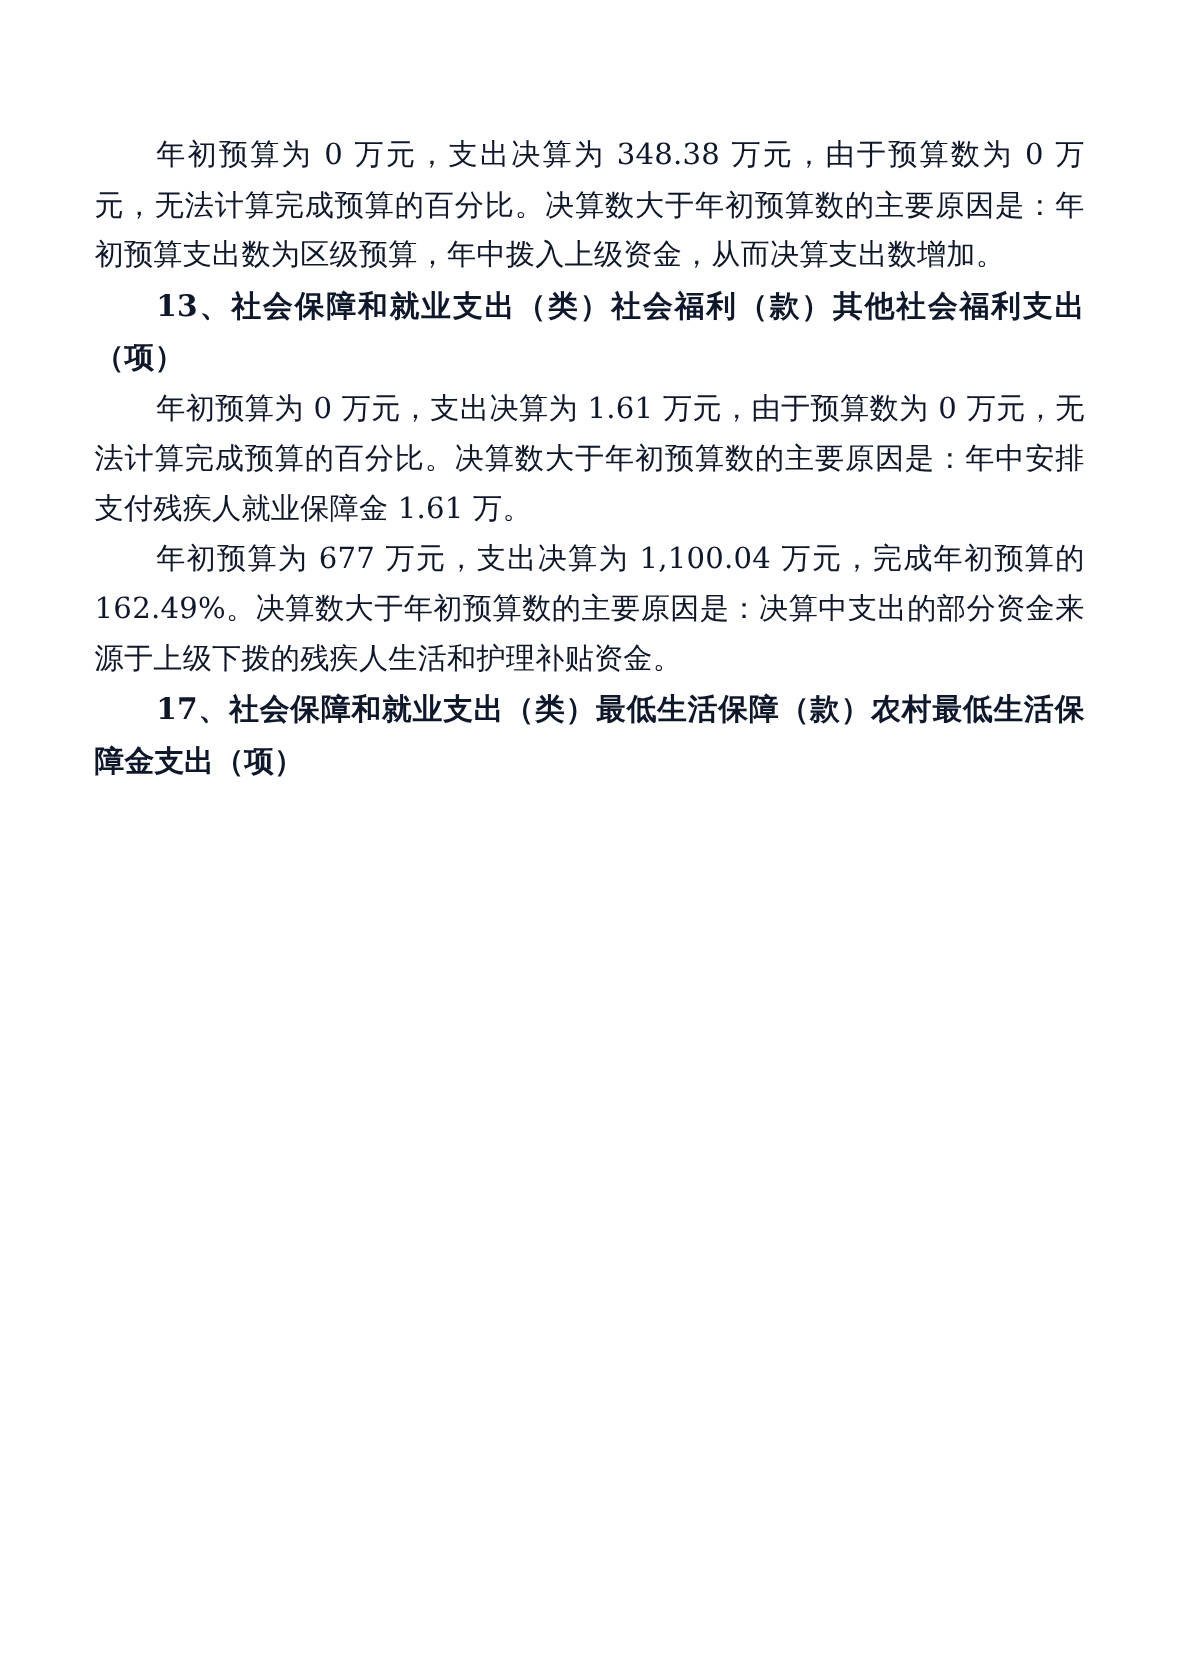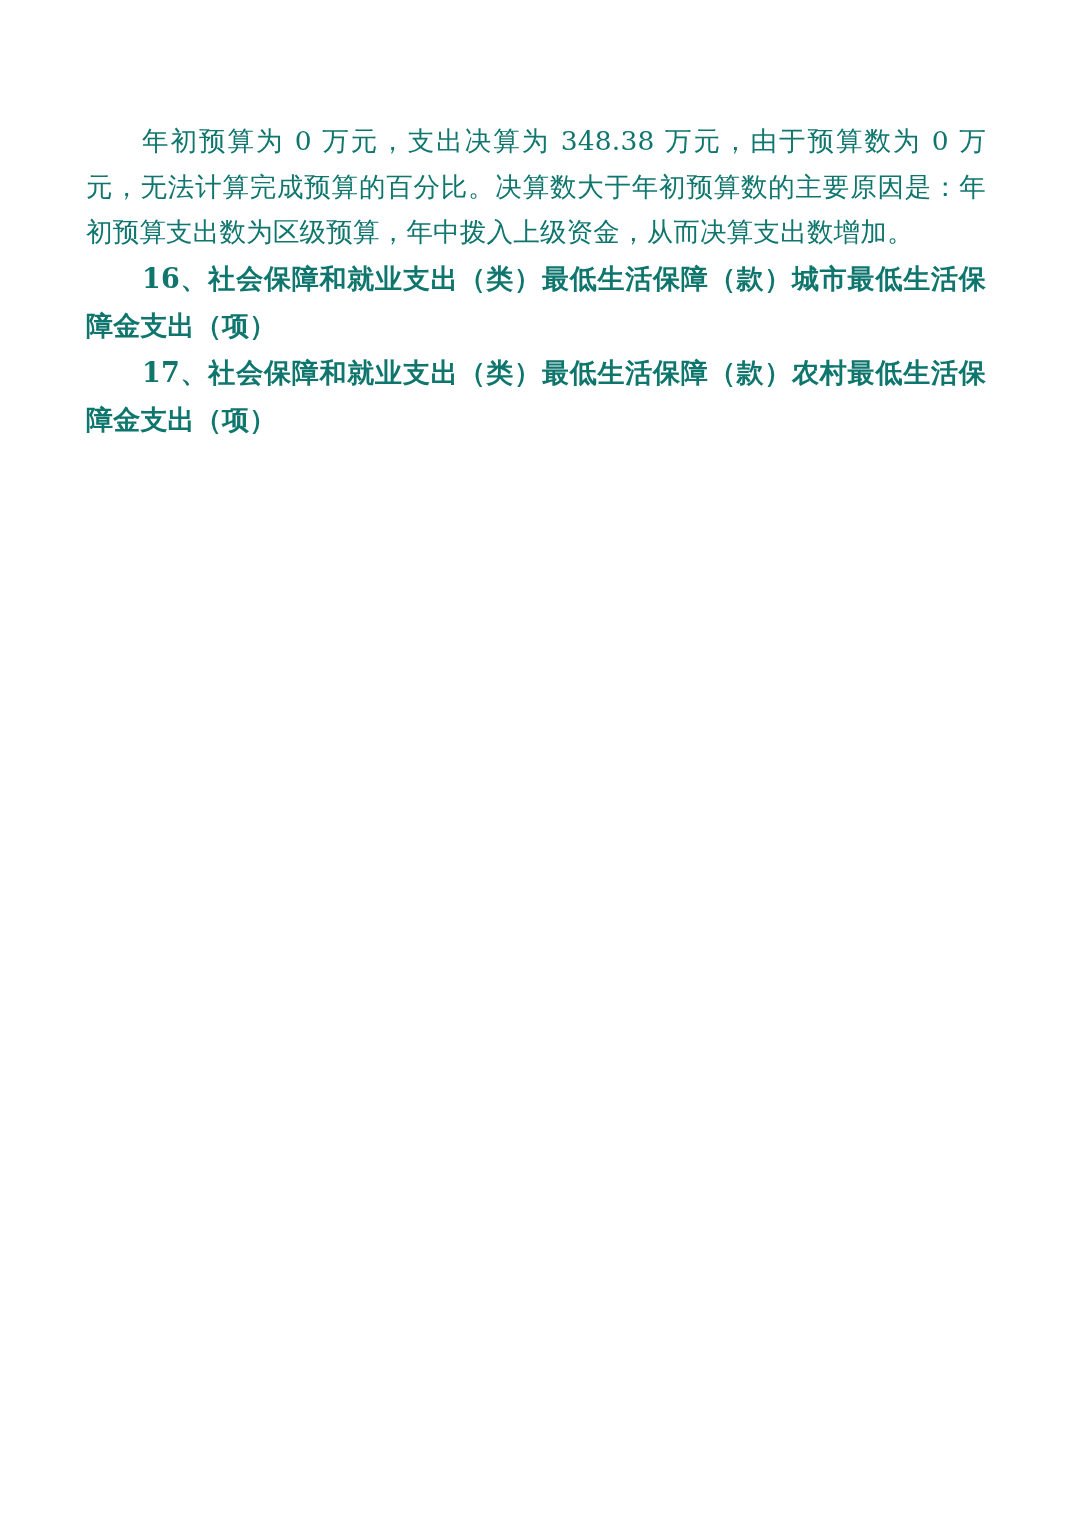--- a/index.html
+++ b/index.html
@@ -8,21 +8,21 @@
     background: #ffffff;
   }
   .page {
     position: relative;
     width: 1074px;
     height: 1520px;
     background: #ffffff;
     margin: 0 auto;
     overflow: hidden;
     font-family: "DejaVu Serif", "Liberation Serif", serif;
-    color: #0f766e;
+    color: #0f172a;
   }
   .content {
     position: absolute;
     left: 86px;
     top: 118px;
     width: 900px;
   }
   p {
     margin: 0;
     padding: 0;
@@ -45,21 +45,23 @@
   }
 </style>
 </head>
 <body>
 
 <div class="page">
   <div class="content">
 
     <p class="body-para">年初预算为 0 万元，支出决算为 348.38 万元，由于预算数为 0 万元，无法计算完成预算的百分比。决算数大于年初预算数的主要原因是：年初预算支出数为区级预算，年中拨入上级资金，从而决算支出数增加。</p>
 
+    <p class="heading">13、社会保障和就业支出（类）社会福利（款）其他社会福利支出（项）</p>
 
+    <p class="body-para">年初预算为 0 万元，支出决算为 1.61 万元，由于预算数为 0 万元，无法计算完成预算的百分比。决算数大于年初预算数的主要原因是：年中安排支付残疾人就业保障金 1.61 万。</p>
 
+    <p class="body-para">年初预算为 677 万元，支出决算为 1,100.04 万元，完成年初预算的 162.49%。决算数大于年初预算数的主要原因是：决算中支出的部分资金来源于上级下拨的残疾人生活和护理补贴资金。</p>
 
-    <p class="heading">16、社会保障和就业支出（类）最低生活保障（款）城市最低生活保障金支出（项）</p>
 
     <p class="heading">17、社会保障和就业支出（类）最低生活保障（款）农村最低生活保障金支出（项）</p>
 
   </div>
 </div>
 
 </body></html>

